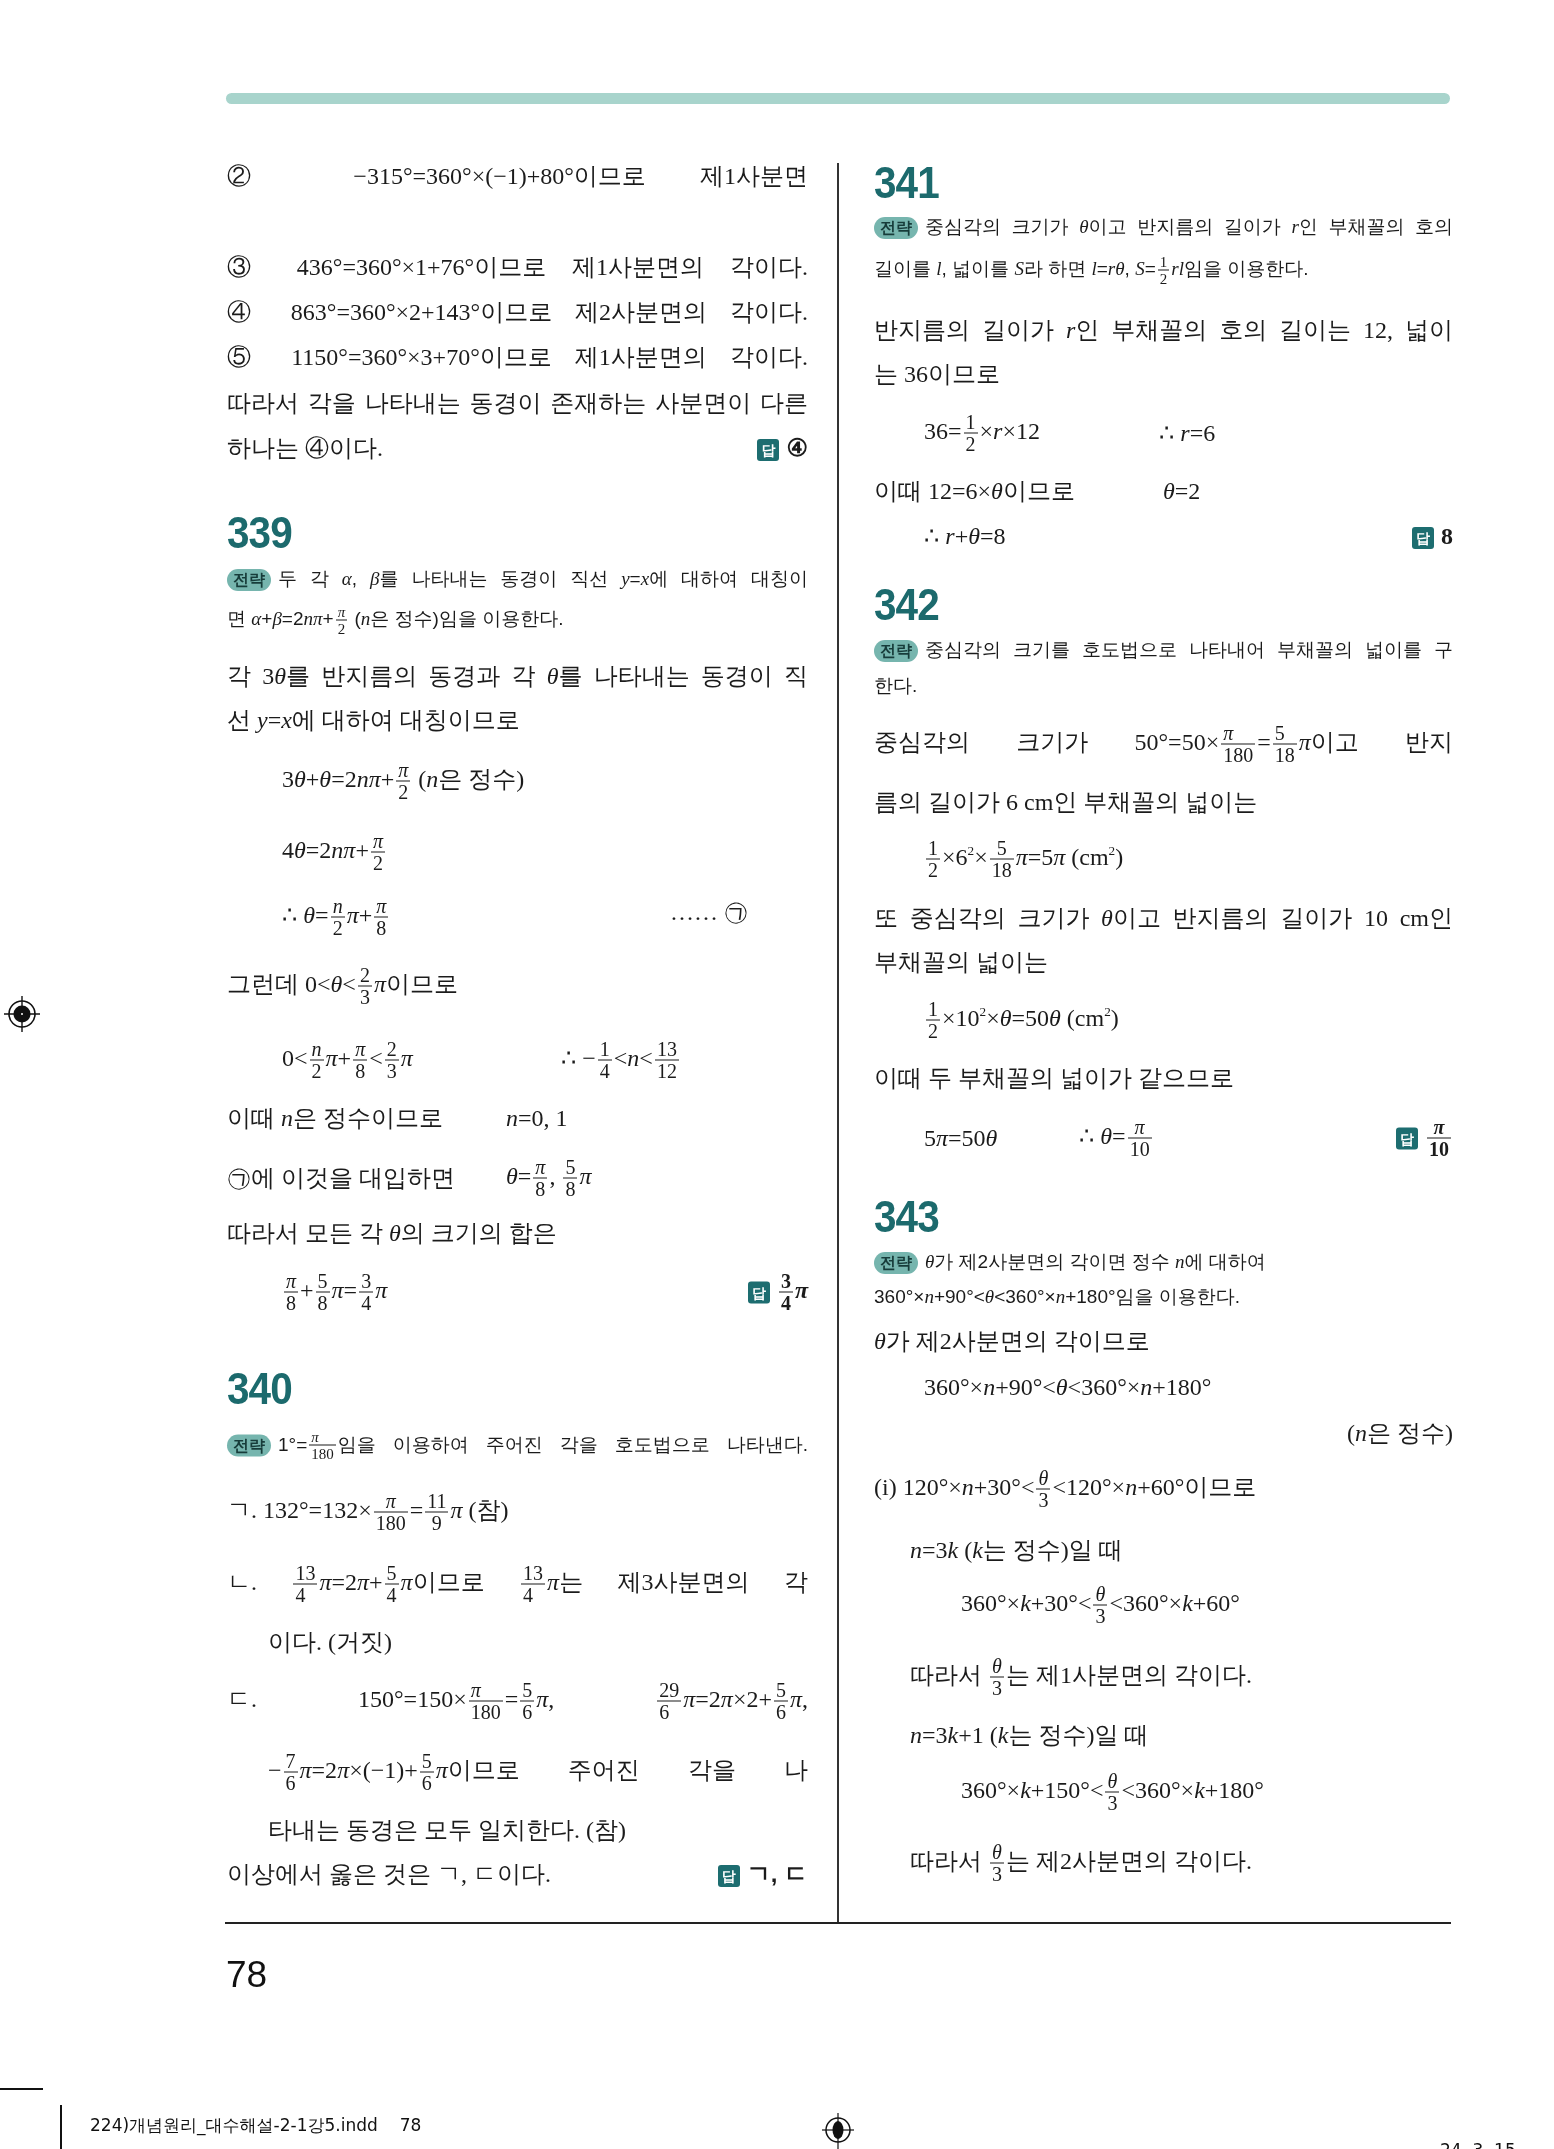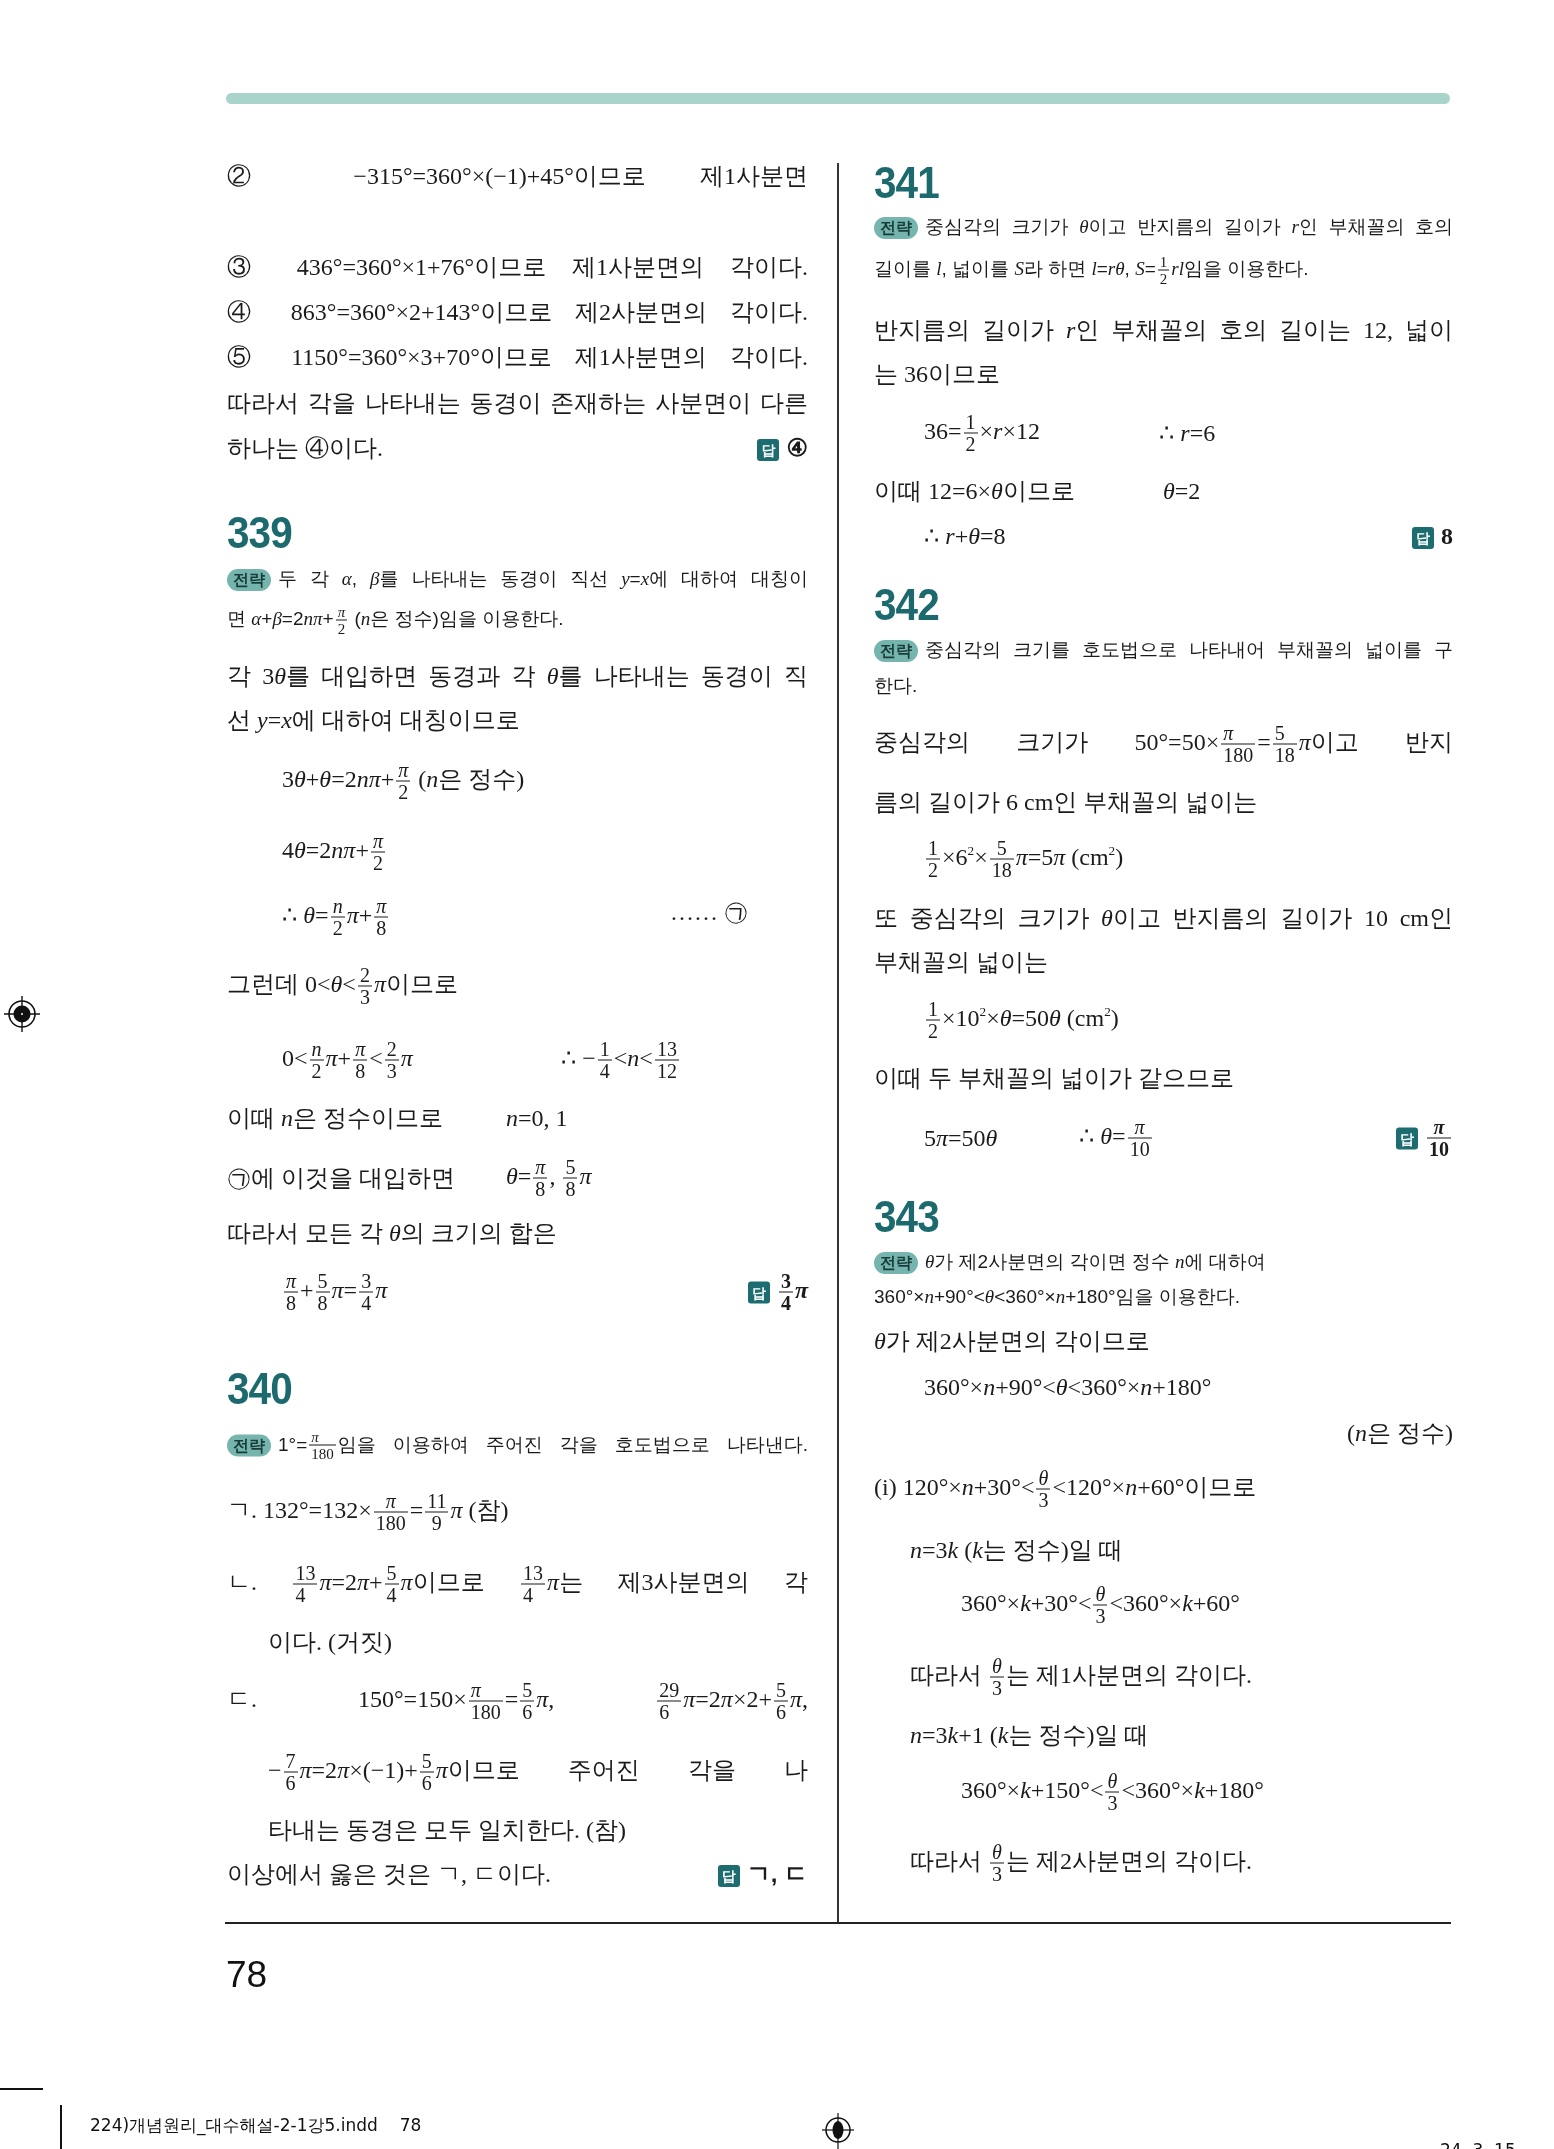--- a/index.html
+++ b/index.html
@@ -47,32 +47,32 @@
 </style>
 </head>
 <body>
 
 <div class="page">
   <div class="topbar"></div>
   <div class="divider"></div>
 
   <div class="col left">
 
-    <div class="ln j" style="top:176px"><span class="txt">② −315°=360°×(−1)+45°이므로 제1사분면</span></div>
+    <div class="ln j" style="top:176px"><span class="txt">② −315°=360°×(−1)+80°이므로 제1사분면</span></div>
     <div class="ln j" style="top:267px"><span class="txt">③ 436°=360°×1+76°이므로 제1사분면의 각이다.</span></div>
     <div class="ln j" style="top:312px"><span class="txt">④ 863°=360°×2+143°이므로 제2사분면의 각이다.</span></div>
     <div class="ln j" style="top:357px"><span class="txt">⑤ 1150°=360°×3+70°이므로 제1사분면의 각이다.</span></div>
     <div class="ln j" style="top:403px"><span class="txt">따라서 각을 나타내는 동경이 존재하는 사분면이 다른</span></div>
     <div class="ln" style="top:448px"><span class="txt">하나는 ④이다.</span></div>
     <div class="ans" style="top:448px"><span class="dap">답</span><span><span class="txt">④</span></span></div>
 
     <div class="hd" style="top:533px">339</div>
     <div class="ln st j" style="top:579px"><span class="badge">전략</span><span><span class="txt">두 각 </span><span class="var">α</span><span class="txt">, </span><span class="var">β</span><span class="txt">를 나타내는 동경이 직선 </span><span class="var">y</span><span class="txt">=</span><span class="var">x</span><span class="txt">에 대하여 대칭이</span></span></div>
     <div class="ln st" style="top:620px"><span class="txt">면 </span><span class="var">α</span><span class="txt">+</span><span class="var">β</span><span class="txt">=2</span><span class="var">nπ</span><span class="txt">+</span><span class="frac"><span class="num it">π</span><span class="den">2</span></span><span class="txt"> (</span><span class="var">n</span><span class="txt">은 정수)임을 이용한다.</span></div>
-    <div class="ln j" style="top:676px"><span class="txt">각 3</span><span class="var">θ</span><span class="txt">를 대입하면 동경과 각 </span><span class="var">θ</span><span class="txt">를 나타내는 동경이 직</span></div>
+    <div class="ln j" style="top:676px"><span class="txt">각 3</span><span class="var">θ</span><span class="txt">를 반지름의 동경과 각 </span><span class="var">θ</span><span class="txt">를 나타내는 동경이 직</span></div>
     <div class="ln" style="top:720px"><span class="txt">선 </span><span class="var">y</span><span class="txt">=</span><span class="var">x</span><span class="txt">에 대하여 대칭이므로</span></div>
     <div class="ln" style="top:781px;left:55px"><span class="txt">3</span><span class="var">θ</span><span class="txt">+</span><span class="var">θ</span><span class="txt">=2</span><span class="var">nπ</span><span class="txt">+</span><span class="frac"><span class="num it">π</span><span class="den">2</span></span><span class="txt"> (</span><span class="var">n</span><span class="txt">은 정수)</span></div>
     <div class="ln" style="top:852px;left:55px"><span class="txt">4</span><span class="var">θ</span><span class="txt">=2</span><span class="var">nπ</span><span class="txt">+</span><span class="frac"><span class="num it">π</span><span class="den">2</span></span></div>
     <div class="ln" style="top:917px;left:55px"><span class="txt">∴ </span><span class="var">θ</span><span class="txt">=</span><span class="frac"><span class="num it">n</span><span class="den">2</span></span><span class="var">π</span><span class="txt">+</span><span class="frac"><span class="num it">π</span><span class="den">8</span></span></div>
     <div class="ln" style="top:912px;left:443px"><span class="txt">…… ㉠</span></div>
     <div class="ln" style="top:986px"><span class="txt">그런데 0&lt;</span><span class="var">θ</span><span class="txt">&lt;</span><span class="frac"><span class="num">2</span><span class="den">3</span></span><span class="var">π</span><span class="txt">이므로</span></div>
     <div class="ln" style="top:1060px;left:55px"><span class="txt">0&lt;</span><span class="frac"><span class="num it">n</span><span class="den">2</span></span><span class="var">π</span><span class="txt">+</span><span class="frac"><span class="num it">π</span><span class="den">8</span></span><span class="txt">&lt;</span><span class="frac"><span class="num">2</span><span class="den">3</span></span><span class="var">π</span></div>
     <div class="ln" style="top:1060px;left:334px"><span class="txt">∴ −</span><span class="frac"><span class="num">1</span><span class="den">4</span></span><span class="txt">&lt;</span><span class="var">n</span><span class="txt">&lt;</span><span class="frac"><span class="num">13</span><span class="den">12</span></span></div>
     <div class="ln" style="top:1118px"><span class="txt">이때 </span><span class="var">n</span><span class="txt">은 정수이므로</span></div>
     <div class="ln" style="top:1118px;left:279px"><span class="var">n</span><span class="txt">=0, 1</span></div>

